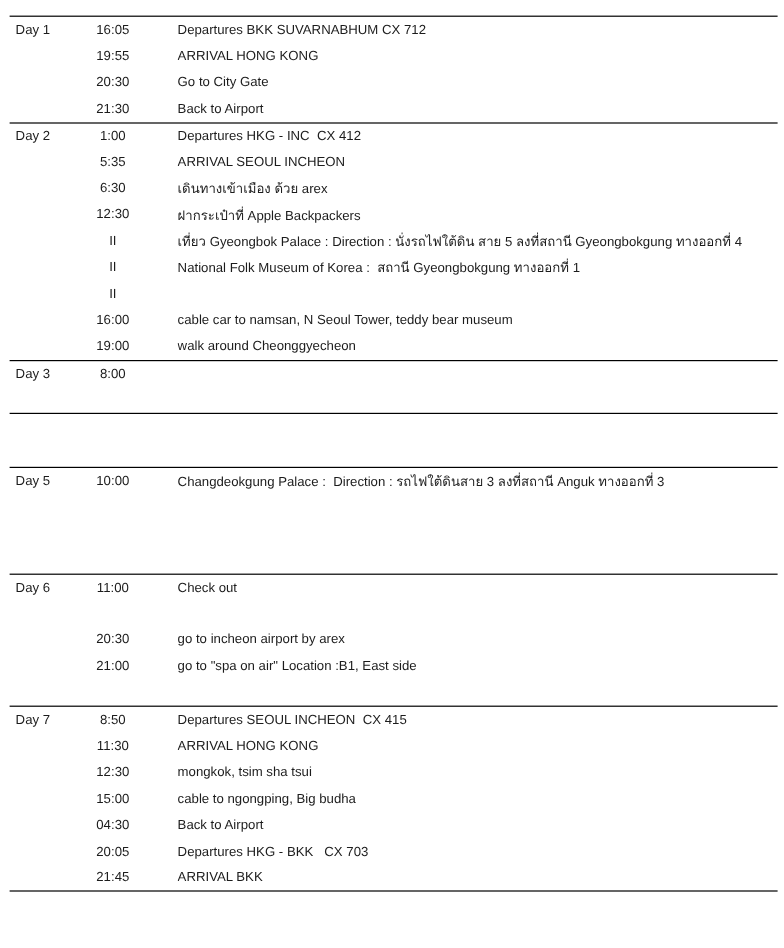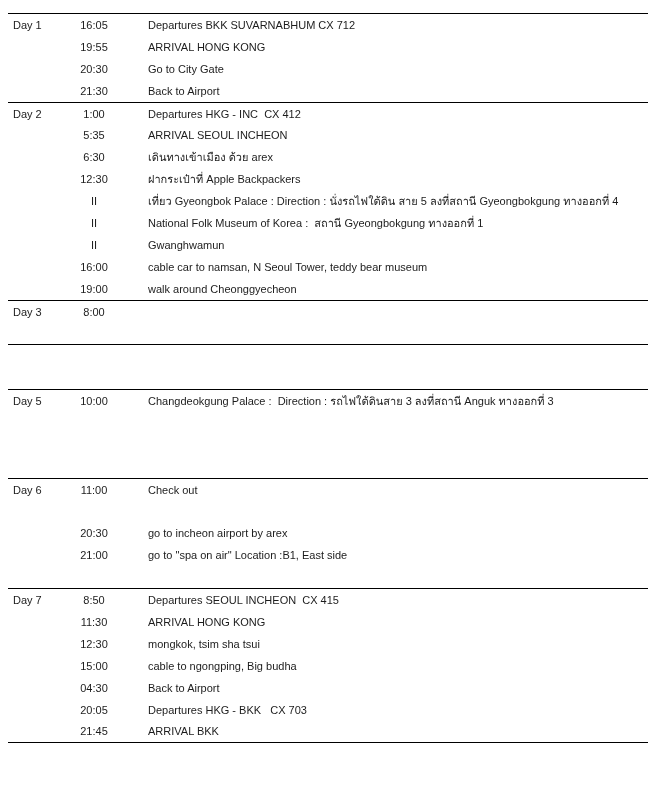--- a/index.html
+++ b/index.html
@@ -112,21 +112,20 @@
         <div class="row">
           <div class="col-day"></div>
           <div class="col-time">II</div>
           <div></div>
           <div class="col-activity">National Folk Museum of Korea :  สถานี Gyeongbokgung ทางออกที่ 1</div>
         </div>
         <div class="row">
           <div class="col-day"></div>
           <div class="col-time">II</div>
           <div></div>
-          <div class="col-activity">Gwanghwamun</div>
         </div>
         <div class="row">
           <div class="col-day"></div>
           <div class="col-time">16:00</div>
           <div></div>
           <div class="col-activity">cable car to namsan, N Seoul Tower, teddy bear museum</div>
         </div>
         <div class="row">
           <div class="col-day"></div>
           <div class="col-time">19:00</div>

